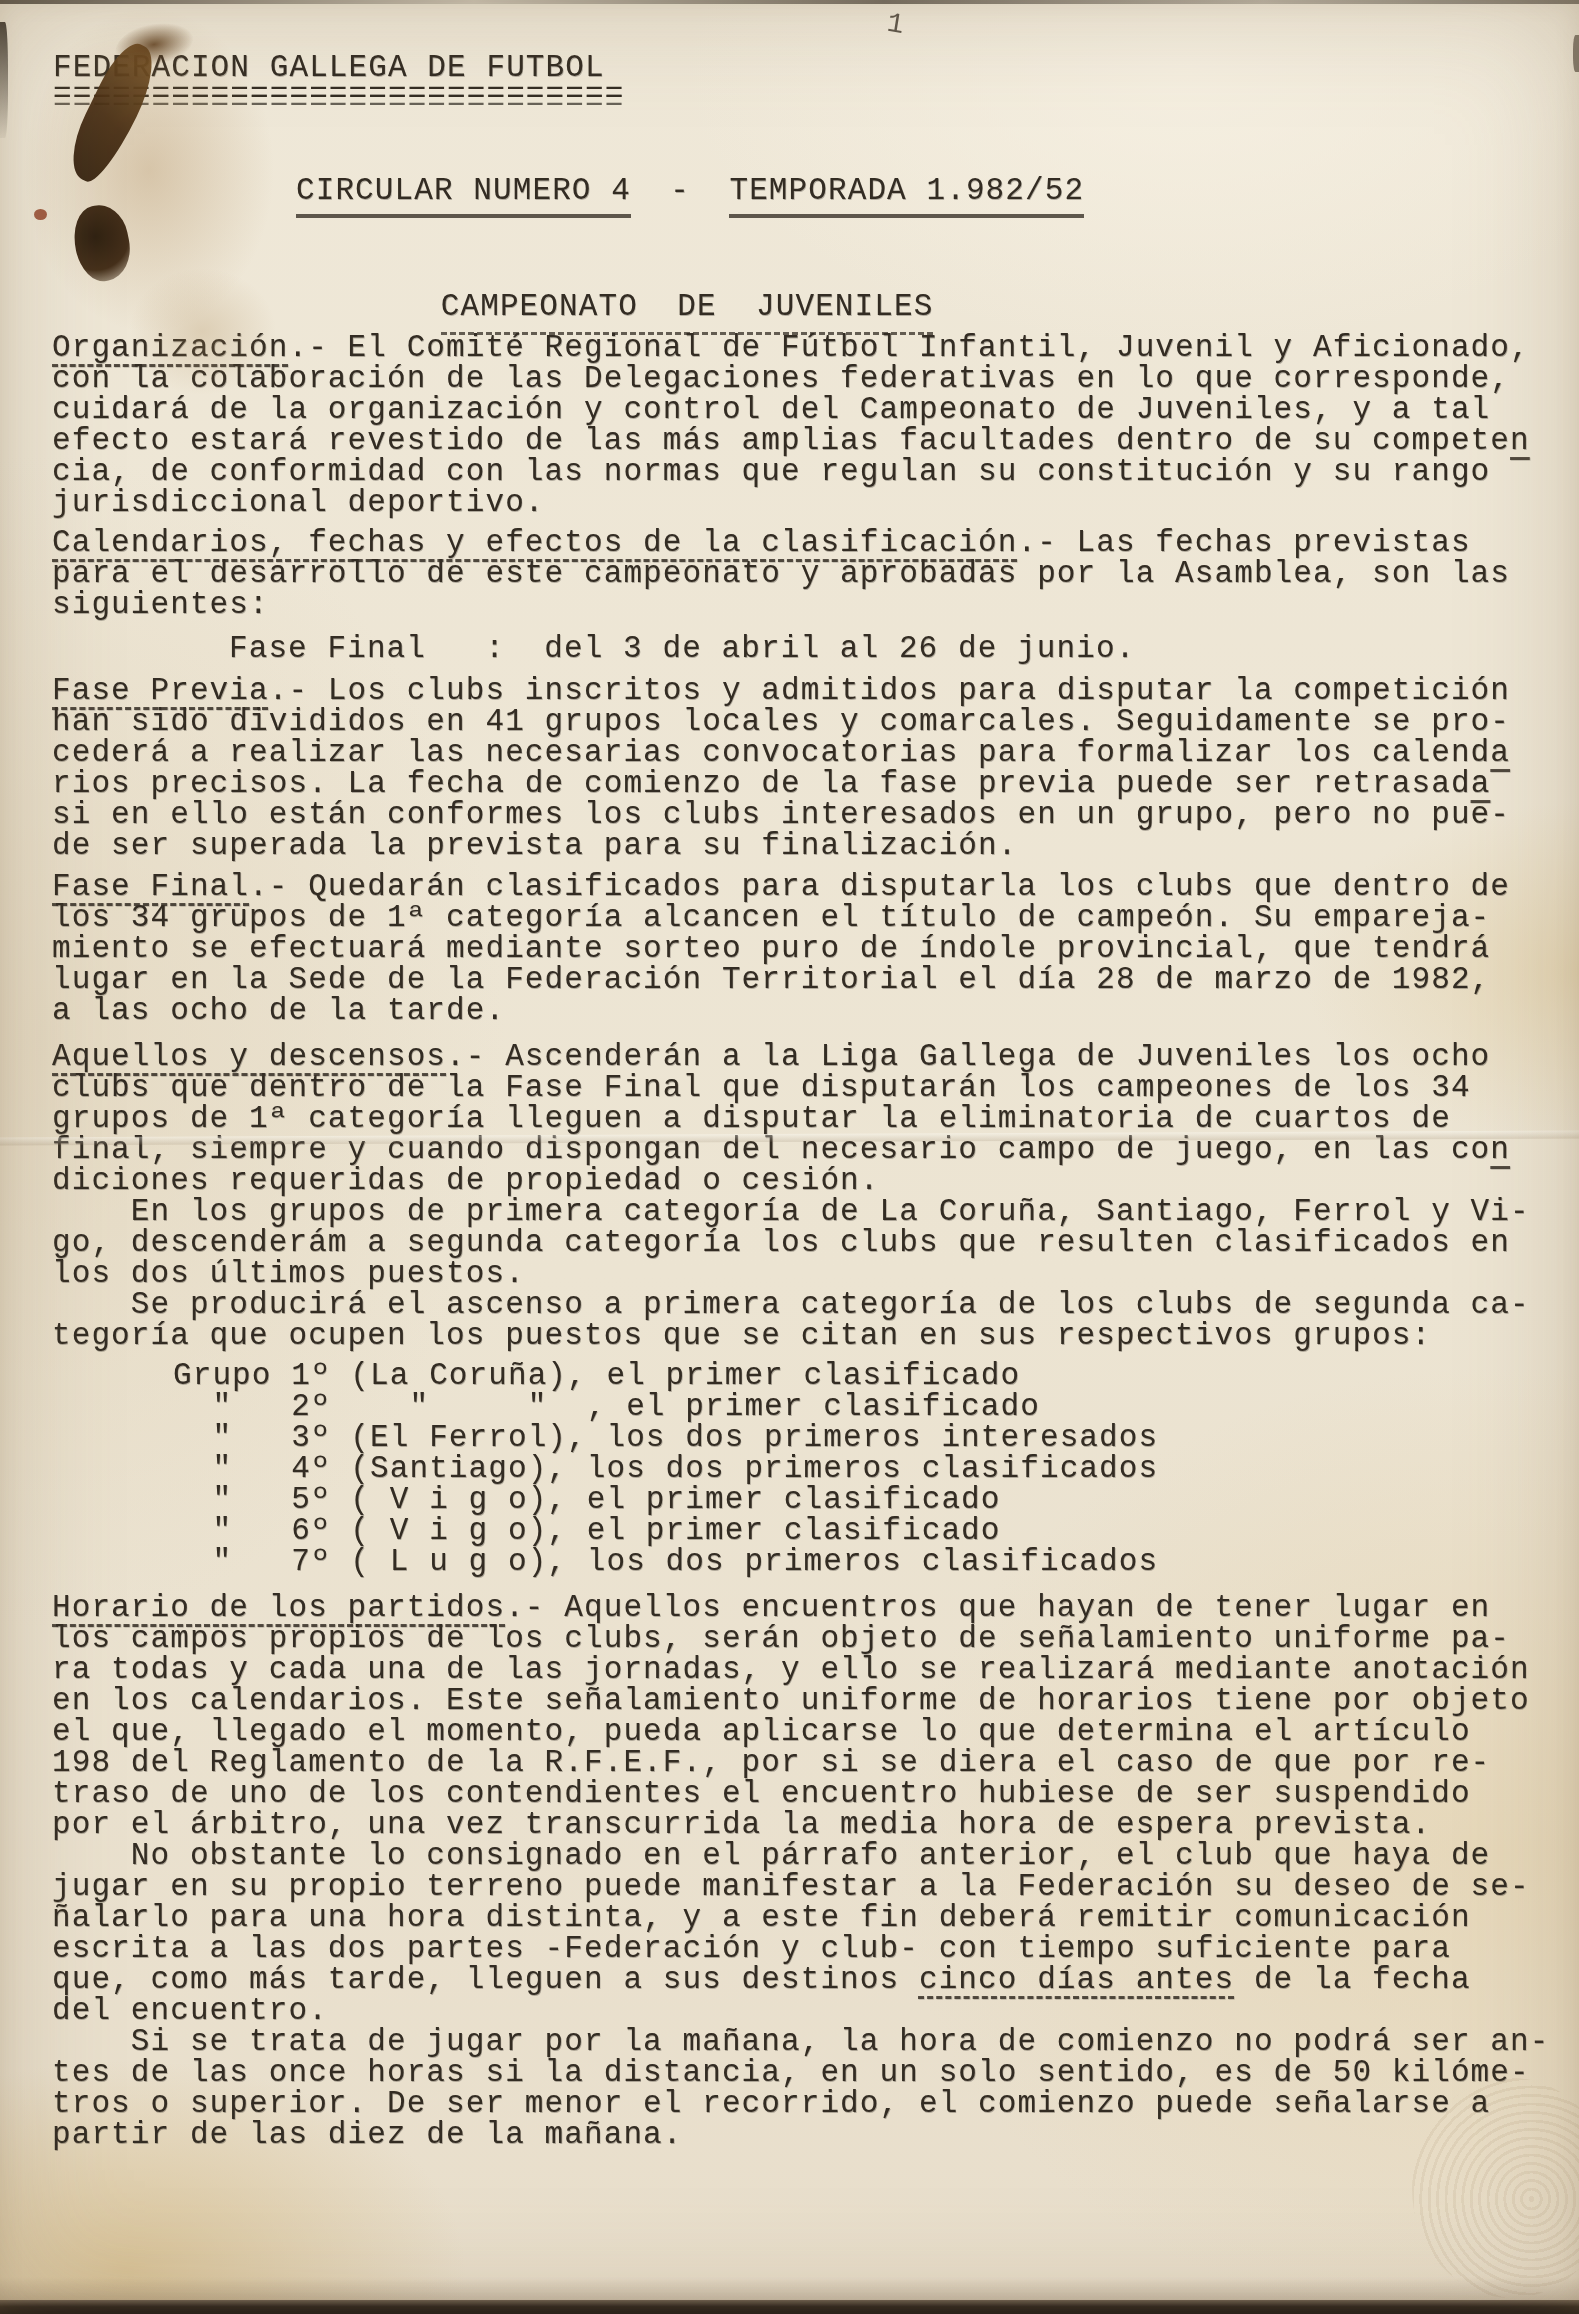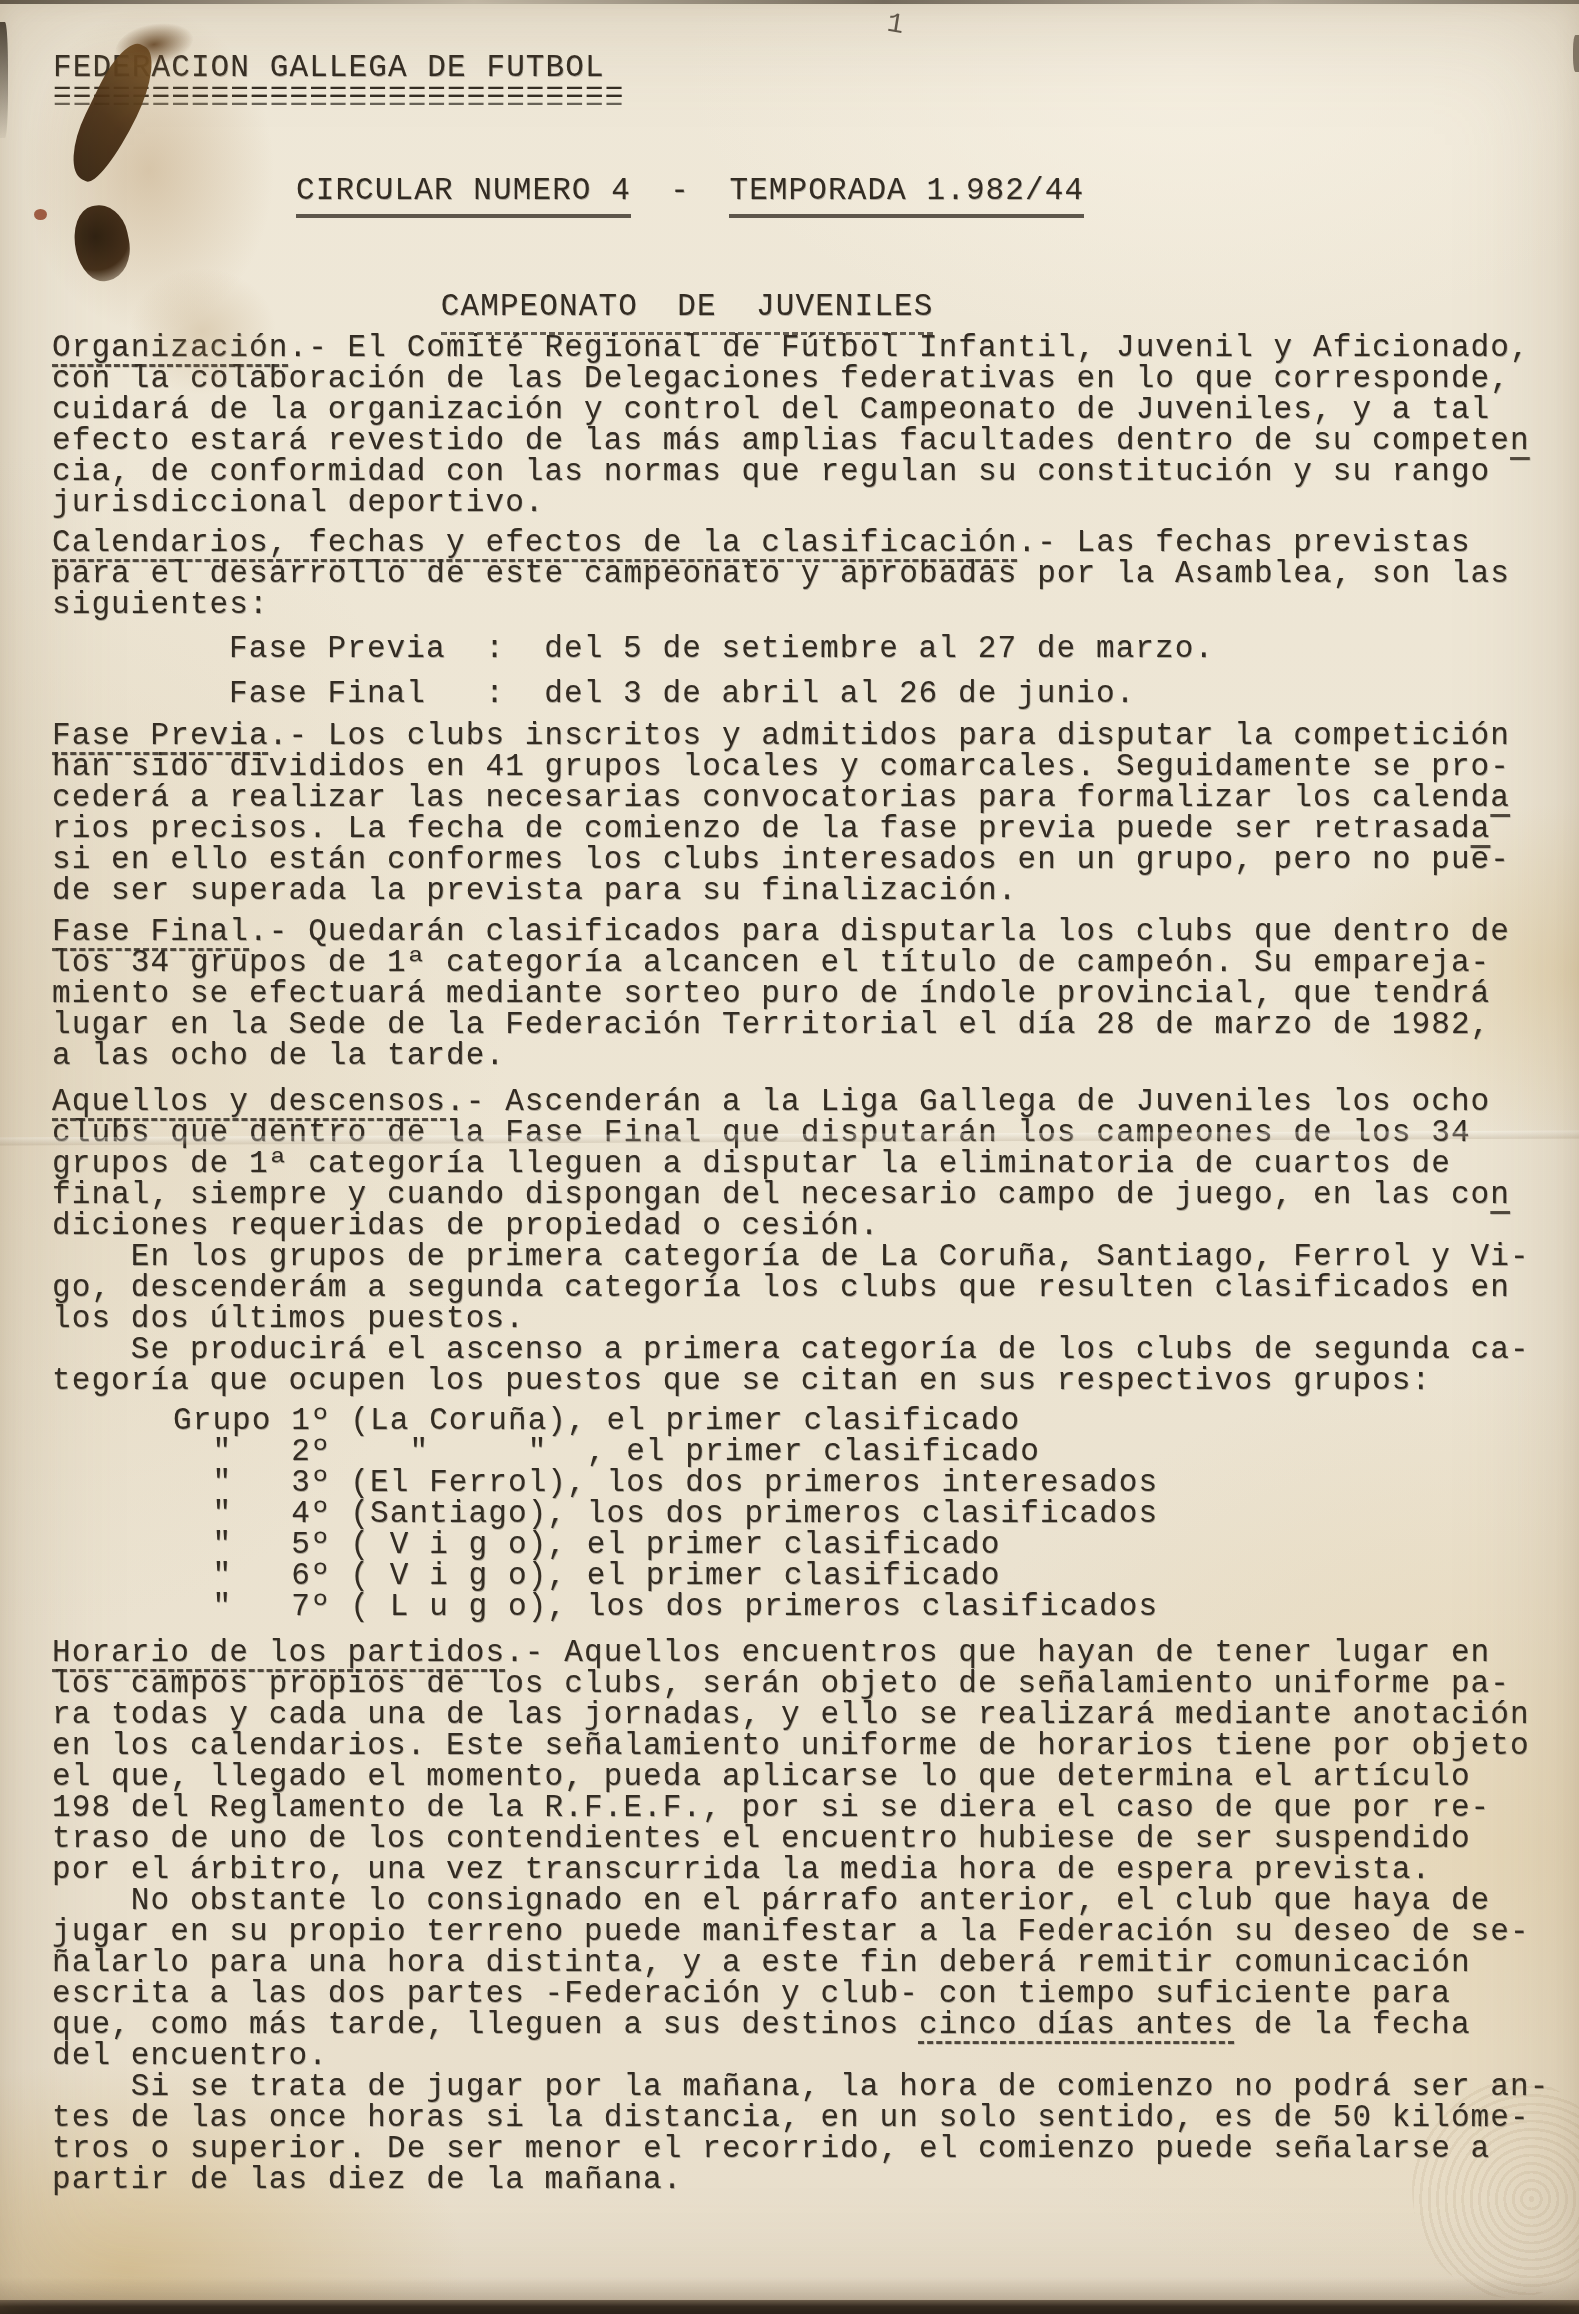--- a/index.html
+++ b/index.html
@@ -72,40 +72,39 @@
     box-shadow:inset 0 0 121px rgba(128,104,70,.28),inset 0 0 24px rgba(128,104,70,.14);}
 </style>
 </head>
 <body>
 
 <div class="page">
 
   <div class="txt letterhead">FEDERACION GALLEGA DE FUTBOL</div>
   <div class="txt eqrule">=============================</div>
 
-  <div class="txt doc-title"><span class="tu">CIRCULAR NUMERO 4</span><span>  -  </span><span class="tu">TEMPORADA 1.982/44</span></div>
+  <div class="txt doc-title"><span class="tu">CIRCULAR NUMERO 4</span><span>  -  </span><span class="tu">TEMPORADA 1.982/52</span></div>
 
   <div class="txt doc-subtitle">
     <span class="su">CAMPEONATO  DE  JUVENILES</span>
   </div>
 
   <div class="body-col">
     <div class="txt para"><span class="h">Organización</span><span>.- El Comité Regional de Fútbol Infantil, Juvenil y Aficionado,
 con la colaboración de las Delegaciones federativas en lo que corresponde,
 cuidará de la organización y control del Campeonato de Juveniles, y a tal
 efecto estará revestido de las más amplias facultades dentro de su compete</span><span class="lu">n</span><span>
 cia, de conformidad con las normas que regulan su constitución y su rango
 jurisdiccional deportivo.</span></div>
 
     <div class="txt para"><span class="h">Calendarios, fechas y efectos de la clasificación</span><span>.- Las fechas previstas
 para el desarrollo de este campeonato y aprobadas por la Asamblea, son las
 siguientes:</span></div>
 
     <div class="schedule">
-      <div class="txt srow">Fase Previa  :  del 5 de setiembre al 27 de marzo.</div>
       <div class="txt srow">Fase Final   :  del 3 de abril al 26 de junio.</div>
     </div>
 
     <div class="txt para"><span class="h">Fase Previa</span><span>.- Los clubs inscritos y admitidos para disputar la competición
 han sido divididos en 41 grupos locales y comarcales. Seguidamente se pro-
 cederá a realizar las necesarias convocatorias para formalizar los calend</span><span class="lu">a</span><span>
 rios precisos. La fecha de comienzo de la fase previa puede ser retrasad</span><span class="lu">a</span><span>
 si en ello están conformes los clubs interesados en un grupo, pero no pue-
 de ser superada la prevista para su finalización.</span></div>
 

